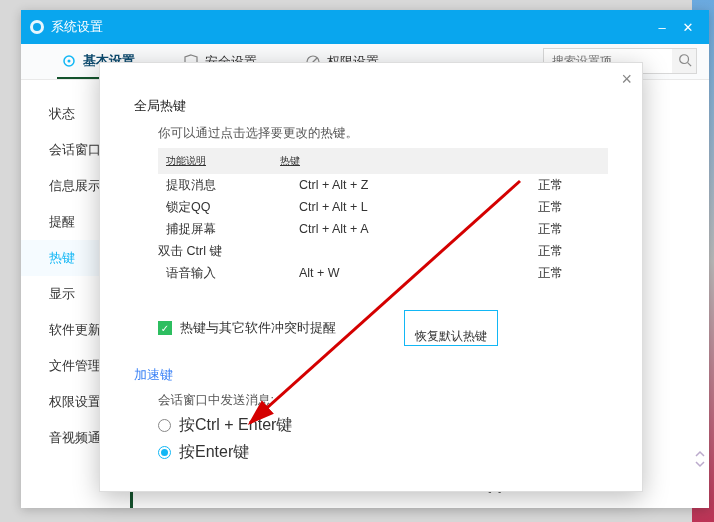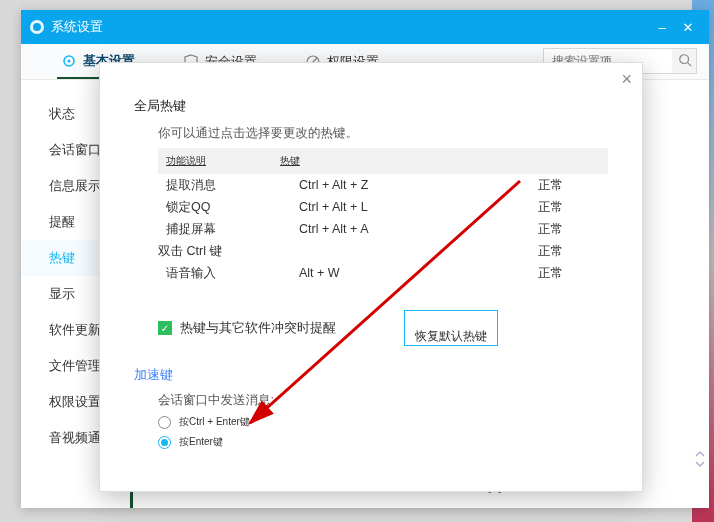--- a/index.html
+++ b/index.html
@@ -27,21 +27,21 @@
   .main { flex:1; position:relative; padding:28px 30px 0 30px; font-size:13px; color:#333; overflow:hidden;}
   .section-title { color:#222; margin: 8px 0 10px 0; }
   .desc { color:#555; margin:0 0 6px 24px; font-size:12.5px;}
   .tblhead { display:flex; background:#f1f1f1; height:26px; align-items:center; font-size:10px; margin-left:24px;text-decoration:underline;}
   .col1{ width:122px; padding-left:8px;} .col2{ width:220px;} .col3{ width:70px; text-align:left;}
   .tr { display:flex; height:22px; align-items:center; margin-left:24px; font-size:12.5px;justify-content:space-between;}
   .cbrow { margin:26px 0 10px 24px; display:flex; align-items:center; gap:8px;}
   .checkbox { width:14px; height:14px; background:#2dbe60; display:inline-flex; align-items:center; justify-content:center; color:#fff; font-size:10px;}
   .restore-btn { margin-left: 60px; height:24px; padding:17px 10px; border:1px solid #12b7f5; background:#fff; color:#333; font-size:12px;}
   .accel-title { margin:20px 0 8px 0; color:#3b82f6;}
-  .radio-row { margin:6px 0 4px 24px; display:flex; align-items:center; gap:8px; font-size:10px;}
+  .radio-row { margin:6px 0 4px 24px; display:flex; align-items:center; gap:8px; font-size:16px;}
   .radio { width:13px; height:13px; border-radius:50%; border:1.5px solid #888; display:inline-flex; align-items:center; justify-content:center;}
   .radio.sel { border-color:#12b7f5;}
   .radio.sel::after{ content:""; width:7px; height:7px; background:#12b7f5; border-radius:50%; }
   .scrollhint { position:absolute; right:4px; bottom:40px; color:#c8c8c8; font-size:10px; display:flex; flex-direction:column; align-items:center; gap:2px;}
   .bottom-cut { position:absolute; left:150px; right:0; bottom:6px; height:24px; color:#555; font-size:12.5px; overflow:hidden; }
   
   .modal-mask { position:absolute; inset:34px 0 0 0; }
   .modal { position:absolute; left:78px; top:18px; width:544px; height:430px; background:#fff; border:1px solid #ddd; box-shadow:0 6px 24px rgba(0,0,0,.25); }
   .modal .close { position:absolute; top:6px; right:10px; color:#888; font-size:18px; }
   .modal-body { padding:26px 34px 0 34px; font-size:13px; color:#333;}

